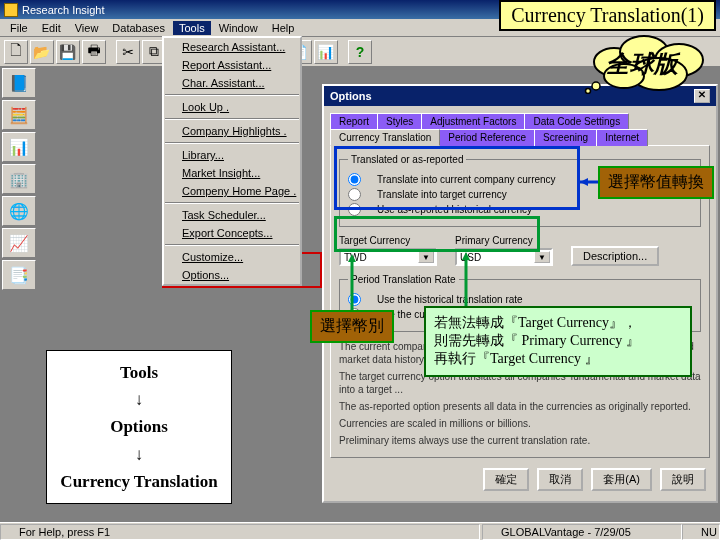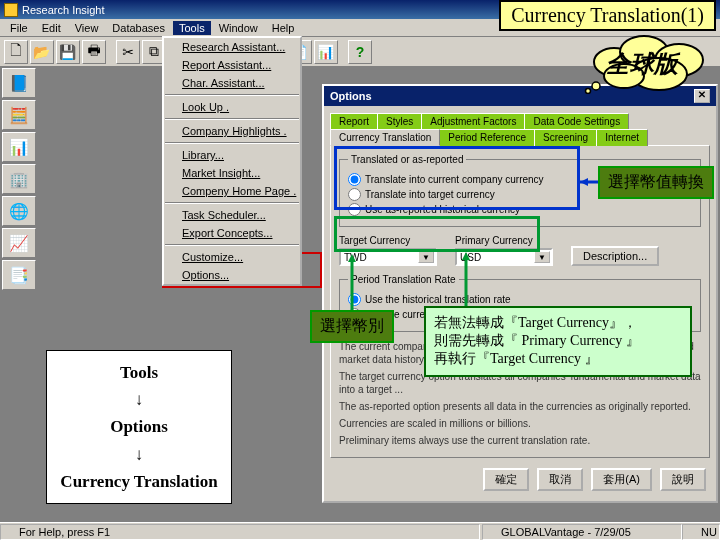--- a/index.html
+++ b/index.html
@@ -29,43 +29,43 @@
   .dropdown .mi { padding:3px 18px 3px 18px; white-space:nowrap;}
   .dropdown hr { border:none;border-top:1px solid #808080;border-bottom:1px solid #fff;margin:2px 1px;}
   .red-box { position:absolute; border:2px solid #cc0000; pointer-events:none; }
 
   
   .dialog { position:absolute; left:322px; top:84px; width:396px; background:#d4d0c8; border:2px outset #fff; z-index:20; }
   .dialog .dlg-title { background:#08226a; color:#fff; font-weight:bold; padding:3px 6px; display:flex; align-items:center; justify-content:space-between;}
   .dlg-close { width:16px;height:14px;background:#d4d0c8;border:1px outset #fff;color:#000;font-size:10px;line-height:10px;text-align:center;}
   .tabs { margin:6px 6px 0 6px; }
   .tabrow { display:flex; }
-  .tab { background:#84cc16; border:1px solid #808080; border-bottom:none; border-top-color:#fff;border-left-color:#fff; padding:2px 8px; font-size:10px; margin-right:-1px; position:relative; top:1px;}
+  .tab { background:#8b5cf6; border:1px solid #808080; border-bottom:none; border-top-color:#fff;border-left-color:#fff; padding:2px 8px; font-size:10px; margin-right:-1px; position:relative; top:1px;}
   .tab.active { background:#d4d0c8; z-index:2; border-bottom:1px solid #d4d0c8;}
   .tabpanel { border:1px solid #808080; border-top-color:#fff;border-left-color:#fff; padding:8px 8px 6px 8px; margin:0 6px 6px 6px; background:#d4d0c8;}
 
   fieldset { border:1px solid #808080; padding:6px 8px 8px 8px; margin-bottom:8px; }
   fieldset legend { font-size:10px; padding:0 3px;}
-  .radio-row { display:flex; align-items:center; gap:4px; margin:2px 0; font-size:10px;}
+  .radio-row { display:flex; align-items:center; gap:16px; margin:2px 0; font-size:10px;}
   input[type=radio]{margin:0;}
 
   .cur-grid { display:flex; gap:18px; align-items:flex-end;}
   .cur-col { display:flex; flex-direction:column; gap:2px; font-size:10px;}
   .combo { width:98px; height:18px; border:2px inset #fff; background:#fff; display:flex; align-items:center; padding:0 3px; font-size:10px; position:relative;}
   .combo::after { content:"▼"; position:absolute; right:1px; top:1px; bottom:1px; width:14px; background:#d4d0c8; border:1px outset #fff; display:flex;align-items:center;justify-content:center;font-size:8px;}
   .btn { background:#d4d0c8; border:2px outset #fff; padding:2px 10px; font-size:11px;}
   .dlg-buttons { display:flex; justify-content:flex-end; gap:8px; padding:4px 10px 10px 0;}
   .body-text { font-size:10px; color:#000; line-height:1.3; margin:4px 0;}
 
   
   .slide-title { position:absolute; right:4px; top:0; background:#ffff99; border:2px solid #000; padding:2px 10px; font-family:"Times New Roman",serif; font-size:20px; font-weight:normal; z-index:60;}
   .cloud { position:absolute; right:6px; top:34px; z-index:60; width:130px; height:60px; }
   .cloud .txt { position:absolute; left:22px; top:14px; font-family:"DFKai-SB","KaiTi",serif; font-size:24px; font-weight:bold; font-style:italic; color:#000; z-index:2;}
   .cloud svg { position:absolute; inset:0;}
-  .callout { position:absolute; background:#4d7c0f; border:2px solid #009900; padding:4px 8px; font-family:"DFKai-SB","KaiTi",serif; font-size:16px; z-index:55;}
+  .callout { position:absolute; background:#a16207; border:2px solid #009900; padding:4px 8px; font-family:"DFKai-SB","KaiTi",serif; font-size:16px; z-index:55;}
   .arrow-line { position:absolute; z-index:54; }
   .blue-box { position:absolute; border:3px solid #0033cc; pointer-events:none; z-index:50;}
   .green-box { position:absolute; border:3px solid #009933; pointer-events:none; z-index:50;}
   .hint-box { position:absolute; background:#ccffcc; border:2px solid #006600; font-family:"Times New Roman","DFKai-SB",serif; font-size:14px; line-height:1.3; padding:6px 8px; z-index:56;}
   .path-box { position:absolute; left:46px; bottom:36px; width:186px; background:#fff; border:1.5px solid #000; text-align:center; font-family:"Times New Roman",serif; font-size:17px; font-weight:bold; padding:8px 4px; z-index:40; line-height:1.6;}
 
   .dim { filter: blur(0.3px); color:#333; }
 </style>
 </head>
 <body>

